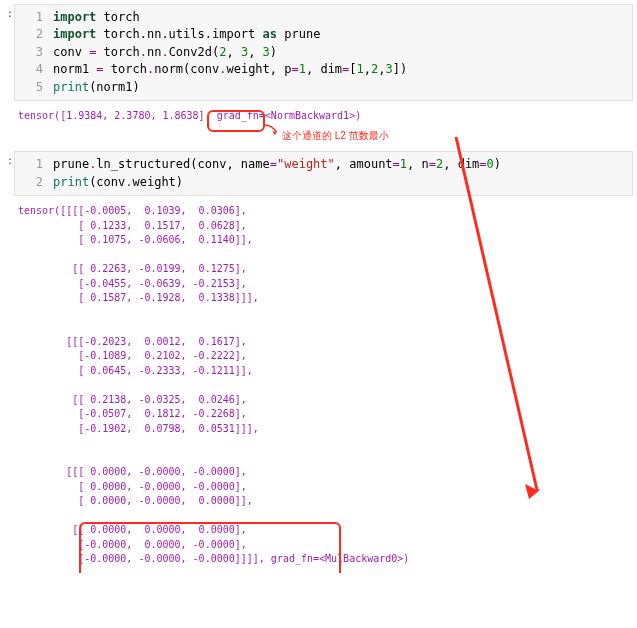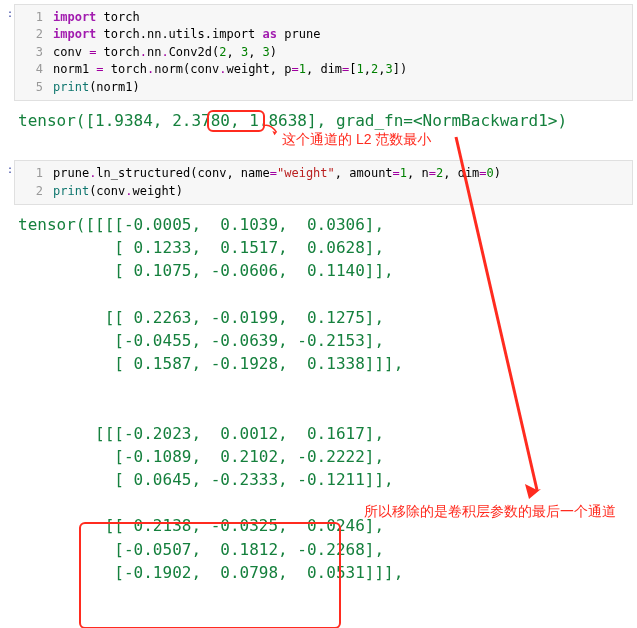--- a/index.html
+++ b/index.html
@@ -43,42 +43,42 @@
     user-select: none;
     border-right: 0;
   }
   .code {
     white-space: pre;
     flex: 1;
   }
   .output {
     padding: 6px 8px;
     white-space: pre;
-    font-size: 16px;
-    color: #15803d;
+    font-size: 10px;
+    color: #a21caf;
   }
-  .kw { color: #a21caf; font-weight: bold; }
+  .kw { color: #14532d; font-weight: bold; }
   .nm { color: #000; }
   .op { color: #a000a0; }
   .num { color: #008000; }
   .str { color: #ba2121; }
   .bi { color: #0f766e; }
 
   
   .red-box {
     position: absolute;
     border: 2px solid #ff2b1f;
     border-radius: 6px;
     pointer-events: none;
   }
   .red-text {
     position: absolute;
     color: #ff2b1f;
     font-family: "STHeiti", "SimSun", sans-serif;
-    font-size: 14px;
+    font-size: 10px;
     white-space: nowrap;
   }
   .arrow1 {
     position: absolute;
     left: 263px;
     top: 120px;
     width: 16px;
     height: 14px;
     pointer-events: none;
   }
@@ -161,17 +161,16 @@
           [ 0.0000, -0.0000,  0.0000]],
 
          [[ 0.0000,  0.0000,  0.0000],
           [-0.0000,  0.0000, -0.0000],
           [-0.0000, -0.0000, -0.0000]]]], grad_fn=&lt;MulBackward0&gt;)</div>
 
   <svg style="position:absolute; left:451px; top:128px; width:120px; height:372px; pointer-events:none;">
     <path d="M5 5 L86 358" stroke="#ff2b1f" stroke-width="3" fill="none"></path>
     <path d="M86 358 l-12 -6 l4 15 l12 -10 z" fill="#ff2b1f"></path>
   </svg>
-  <div class="red-text" style="left:364px; top:497px;">所以移除的是卷积层参数的最后一个通道</div>
 
   <div class="red-box" style="left:79px; top:518px; width:258px; height:103px;"></div>
 
 </div>
 
 </body></html>

